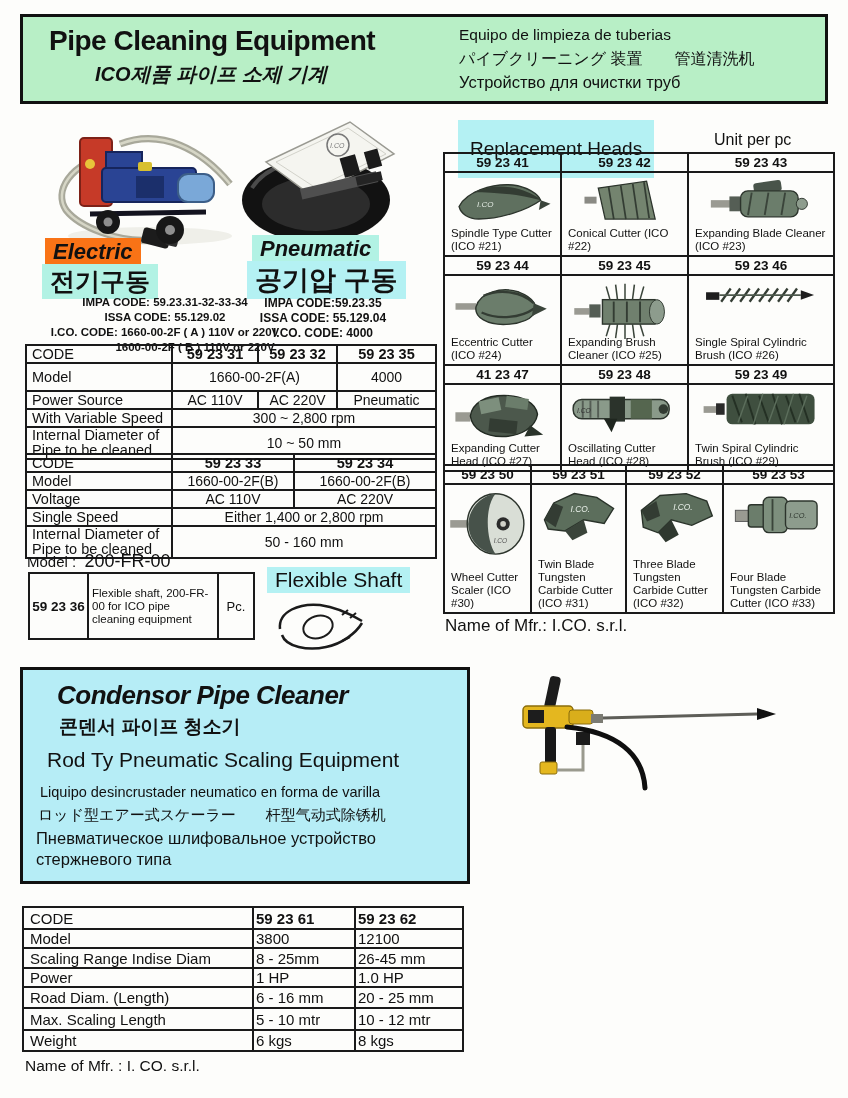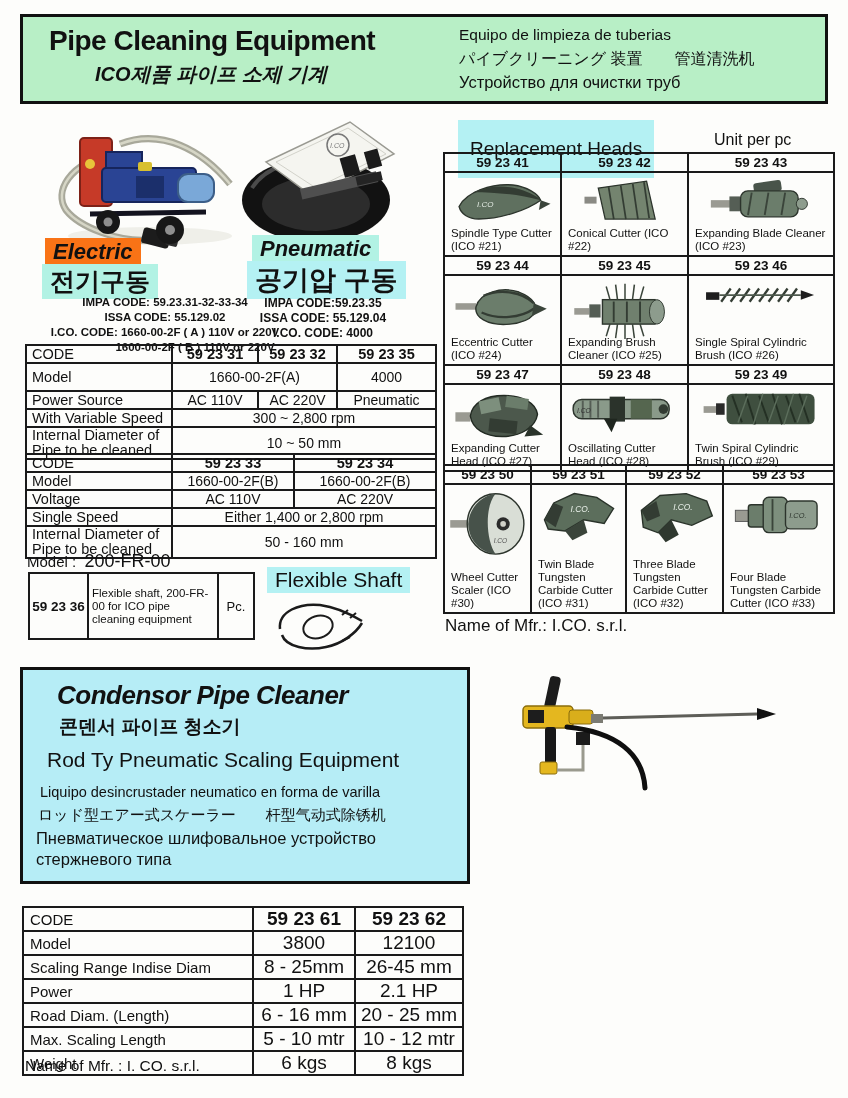--- a/index.html
+++ b/index.html
@@ -42,21 +42,21 @@
 
   
   .cond-box { left:20px; top:667px; width:450px; height:217px; background:#b6edf6; border:3px solid #111; }
   .cond-title { left:34px; top:10px; font-size:26px; font-weight:bold; font-style:italic; letter-spacing:-0.5px; }
   .cond-ko { left:36px; top:44px; font-size:19px; font-weight:bold; }
   .cond-en { left:24px; top:78px; font-size:21px; }
   .cond-es { left:17px; top:114px; font-size:14.5px; }
   .cond-ja { left:15px; top:136px; font-size:15px; }
   .cond-ru { left:13px; top:158px; width:412px; font-size:16.5px; line-height:21px; }
 
-  .scaler-tbl td { border:2px solid #1a1a1a; font-size:19px; text-align:center; vertical-align:middle; padding:0 2px; }
+  .scaler-tbl td { border:2px solid #1a1a1a; font-size:15px; vertical-align:middle; padding:0 2px; }
   .scaler-tbl td.lab { text-align:left; padding-left:6px; font-size:15px; }
   .scaler-tbl td.code { font-weight:bold; }
   .mfr2 { font-size:15.5px; }
 
   .model-line { font-size:15px; }
   .model-line b { font-size:18px; font-weight:normal; }
   .flex-tbl td { border:2px solid #1a1a1a; vertical-align:middle; }
 </style>
 </head>
 <body>
@@ -348,21 +348,21 @@
                   <line x1="90" y1="24" x2="100" y2="10"></line>
           </g>
           <line x1="18" y1="17" x2="104" y2="17" stroke="#4c584c" stroke-width="2"></line>
           <polygon points="104,12 118,17 104,22" fill="#1e1e1e"></polygon>
         </svg>
         <div class="hcap">Single Spiral Cylindric Brush (ICO #26)</div>
       </div>
           </td>
     </tr>
     <tr class="coderow">
-      <td>59 23 47</td>
+      <td>41 23 47</td>
       <td>59 23 48</td>
       <td>59 23 49</td>
     </tr>
     <tr>
       <td>
             <div class="hcell" style="height:85px">
         <svg class="himg" width="104" height="56" viewBox="0 0 110 60">
           <rect x="4" y="26" width="16" height="10" fill="#9a9a92"></rect>
           <path d="M20 30 C22 16 36 8 56 8 C76 8 90 16 92 28 C90 42 74 52 54 52 C36 52 22 44 20 30 Z" fill="#4c584c" stroke="#222a22" stroke-width="1.5"></path>
           <rect x="30" y="12" width="22" height="14" fill="#7d8f7d" transform="rotate(-12 41 19)"></rect>
@@ -529,21 +529,21 @@
       <td>12100</td>
     </tr>
     <tr style="height:20px">
       <td class="lab">Scaling Range Indise Diam</td>
       <td>8 - 25mm</td>
       <td>26-45 mm</td>
     </tr>
     <tr style="height:19px">
       <td class="lab">Power</td>
       <td>1 HP</td>
-      <td>2.1 HP</td>
+      <td>1.0 HP</td>
     </tr>
     <tr style="height:21px">
       <td class="lab">Road Diam. (Length)</td>
       <td>6 - 16 mm</td>
       <td>20 - 25 mm</td>
     </tr>
     <tr style="height:22px">
       <td class="lab">Max. Scaling Length</td>
       <td>5 - 10 mtr</td>
       <td>10 - 12 mtr</td>

